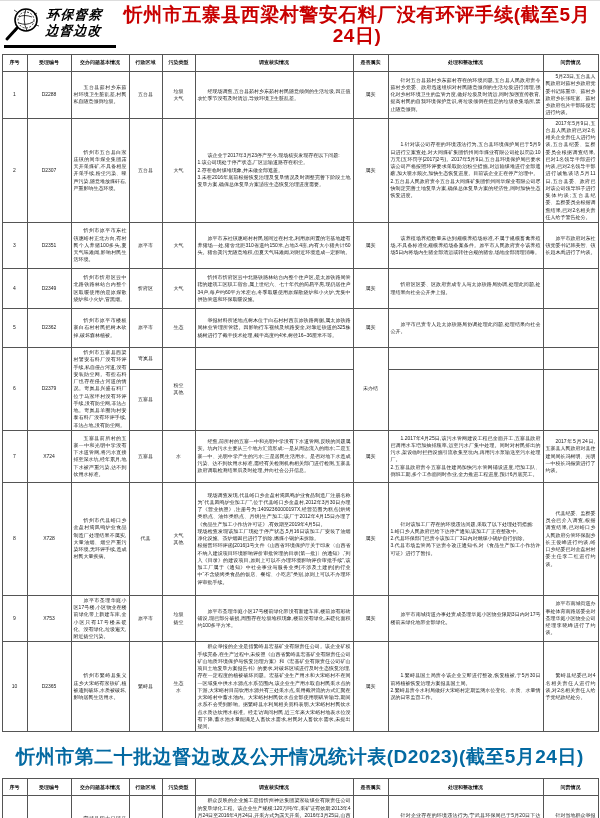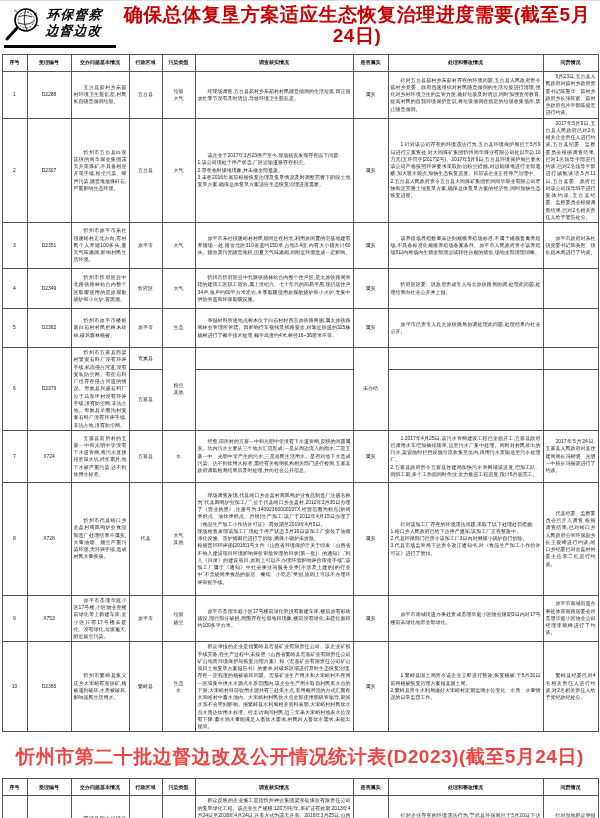--- a/index.html
+++ b/index.html
@@ -11,21 +11,21 @@
   
   .hdr{display:flex;align-items:center;padding:3px 2px 2px 2px;height:44px;}
   .logo{width:118px;flex:0 0 118px;position:relative;height:44px;}
   .logo-inner{display:flex;align-items:center;height:38px;}
   .logo-icon{width:44px;height:38px;}
   .logo-txt{font-weight:bold;font-size:13px;line-height:1.2;letter-spacing:1px;color:#000;
     font-style:italic;transform:skewX(-4deg);}
   .logo-bar{position:absolute;left:2px;right:4px;bottom:0;height:3px;background:#000;}
   .title1{flex:1;text-align:center;color:#c80000;font-weight:bold;font-size:19px;
     letter-spacing:0.5px;line-height:1.1;padding-right:4px;}
-  .title2{width:100%;text-align:center;color:#ef4444;font-weight:bold;font-size:19px;
+  .title2{width:100%;text-align:center;color:#0369a1;font-weight:bold;font-size:19px;
     letter-spacing:0.5px;margin:12px 0 8px 0;}
   
   table.rpt{border-collapse:collapse;table-layout:fixed;width:596px;margin:0 auto;}
   table.rpt th,table.rpt td{
     border:1px solid #555;font-size:5px;line-height:1.45;padding:1px 2px;
     vertical-align:middle;overflow:hidden;word-break:break-all;color:#222;
   }
   table.rpt th{font-weight:bold;text-align:center;height:14px;color:#111;}
   td.c{text-align:center;white-space:pre-line;}
   td.j{text-align:justify;text-indent:2em;white-space:pre-line;}
@@ -48,21 +48,21 @@
             <path d="M12 6 l3 2 M35 9 l-3 2 M37 22 l-3 -1 M13 28 l2 -3" stroke-width="0.7"></path>
           </g>
         </svg>
         <div class="logo-txt">
           <div>环保督察</div>
           <div>边督边改</div>
         </div>
       </div>
       <div class="logo-bar"></div>
     </div>
-    <div class="title1">确保总体复垦方案适应生态恢复治理进度需要(截至5月24日)</div>
+    <div class="title1">忻州市五寨县西梁村警安石料厂没有环评手续(截至5月24日)</div>
   </div>
 
   <div class="gap"></div>
   <div id="t1-mount">
       <table class="rpt">
         <colgroup>
           <col style="width: 25px;">
           <col style="width: 44px;">
           <col style="width: 58px;">
           <col style="width: 33px;">

